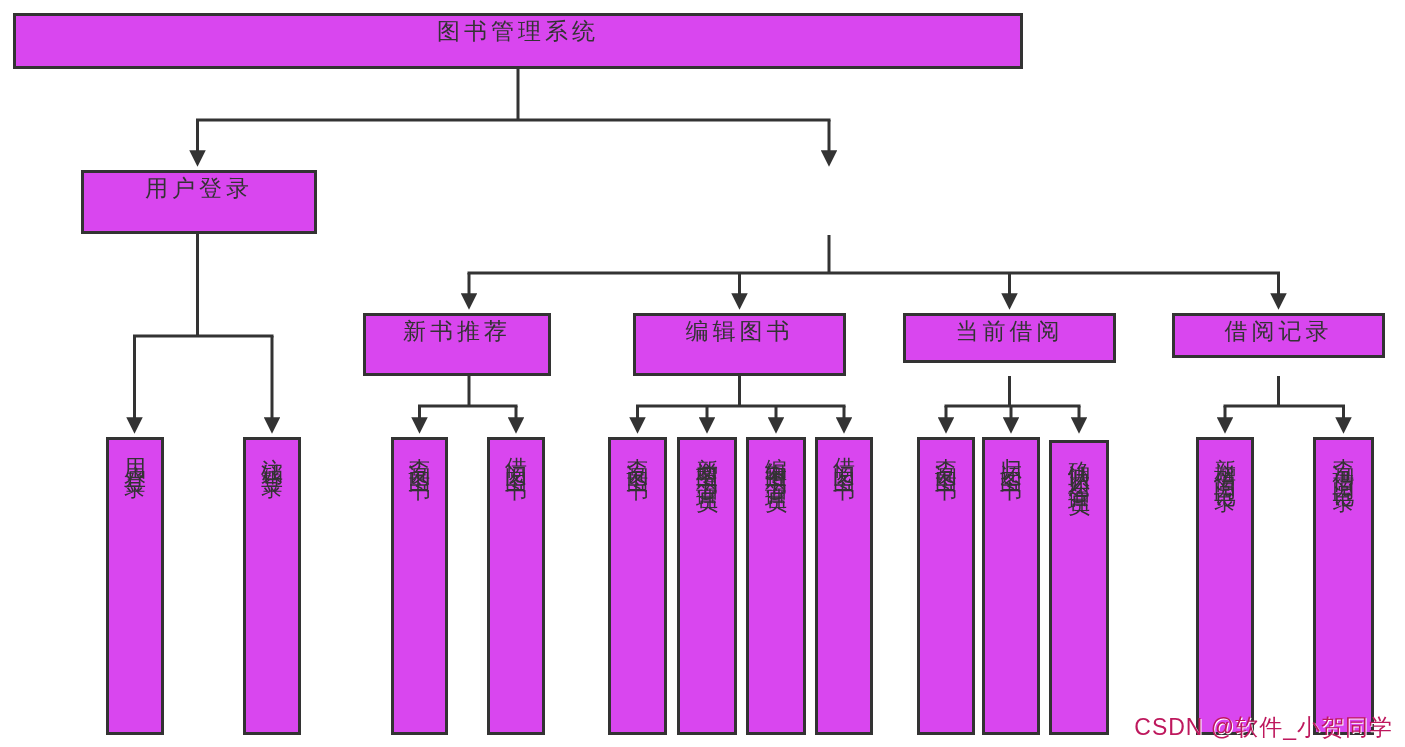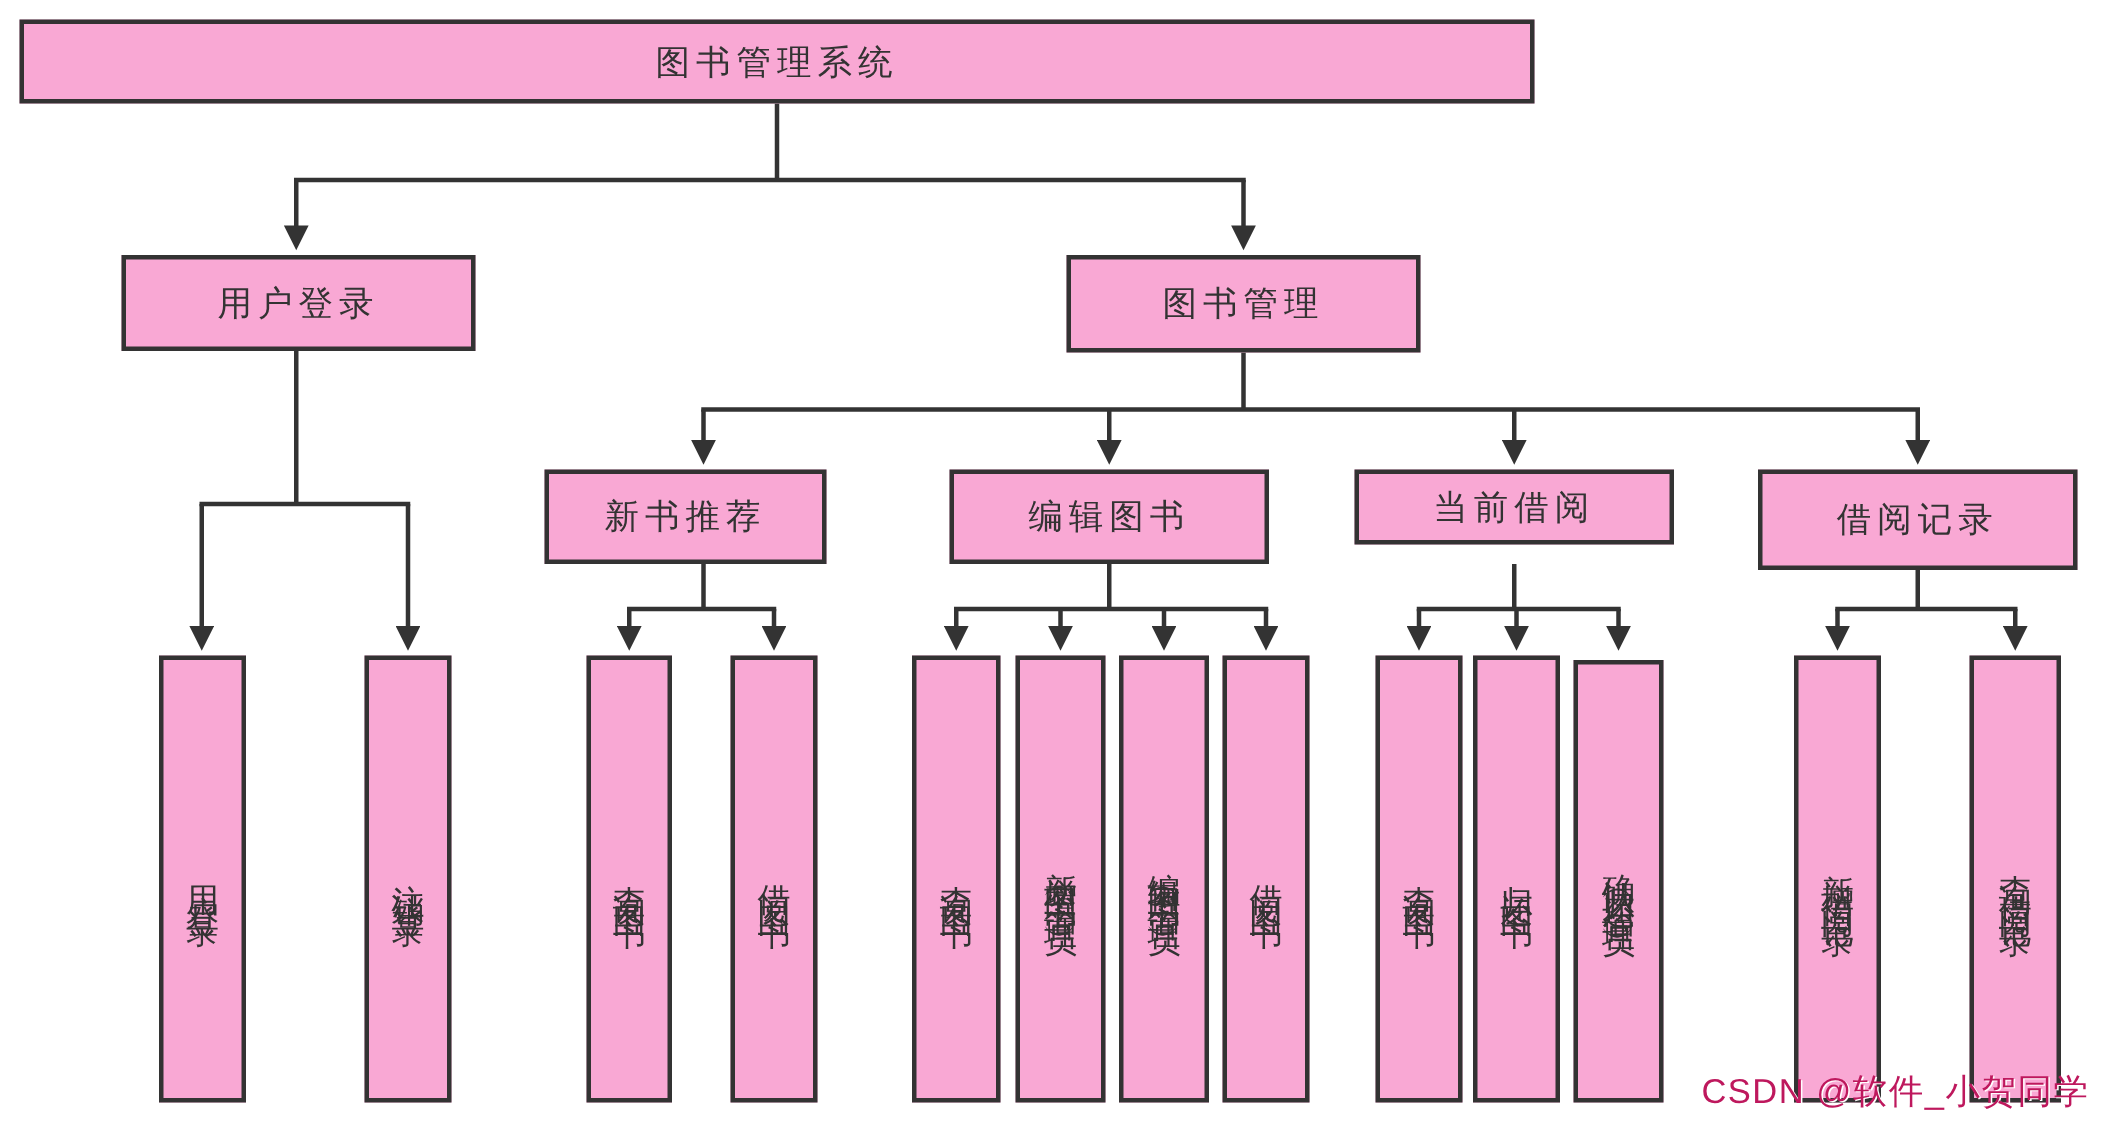--- a/index.html
+++ b/index.html
@@ -13,23 +13,22 @@
   }
   .stage svg.wires {
     position: absolute;
     left: 0; top: 0;
     width: 1405px; height: 747px;
   }
   .box {
     position: absolute;
     box-sizing: border-box;
     border: 3px solid #333333;
-    background: #f9a8d4;
+    background: #d946ef;
     display: flex;
-    align-items: center;
     justify-content: center;
     color: #333333;
   }
   .hlabel {
     font-size: 23px;
     letter-spacing: 4px;
     color: #333333;
     white-space: nowrap;
   }
   .vlabel {
@@ -104,34 +103,31 @@
     </g>
   </svg>
 
   <div class="box" style="left:13px; top:13px; width:1010px; height:56px;">
     <span class="hlabel">图书管理系统</span>
   </div>
 
   <div class="box" style="left:81px; top:170px; width:236px; height:64px;">
     <span class="hlabel">用户登录</span>
   </div>
-  <div class="box" style="left:711px; top:170px; width:236px; height:65px;">
-    <span class="hlabel">图书管理</span>
-  </div>
 
   <div class="box" style="left:363px; top:313px; width:188px; height:63px;">
     <span class="hlabel">新书推荐</span>
   </div>
   <div class="box" style="left:633px; top:313px; width:213px; height:63px;">
     <span class="hlabel">编辑图书</span>
   </div>
   <div class="box" style="left:903px; top:313px; width:213px; height:50px;">
     <span class="hlabel">当前借阅</span>
   </div>
-  <div class="box" style="left:1172px; top:313px; width:213px; height:67px;">
+  <div class="box" style="left:1172px; top:313px; width:213px; height:45px;">
     <span class="hlabel">借阅记录</span>
   </div>
 
   <div class="box" style="left:106px; top:437px; width:58px; height:298px;">
     <span class="vlabel">用户登录</span>
   </div>
   <div class="box" style="left:243px; top:437px; width:58px; height:298px;">
     <span class="vlabel">注销登录</span>
   </div>
 

